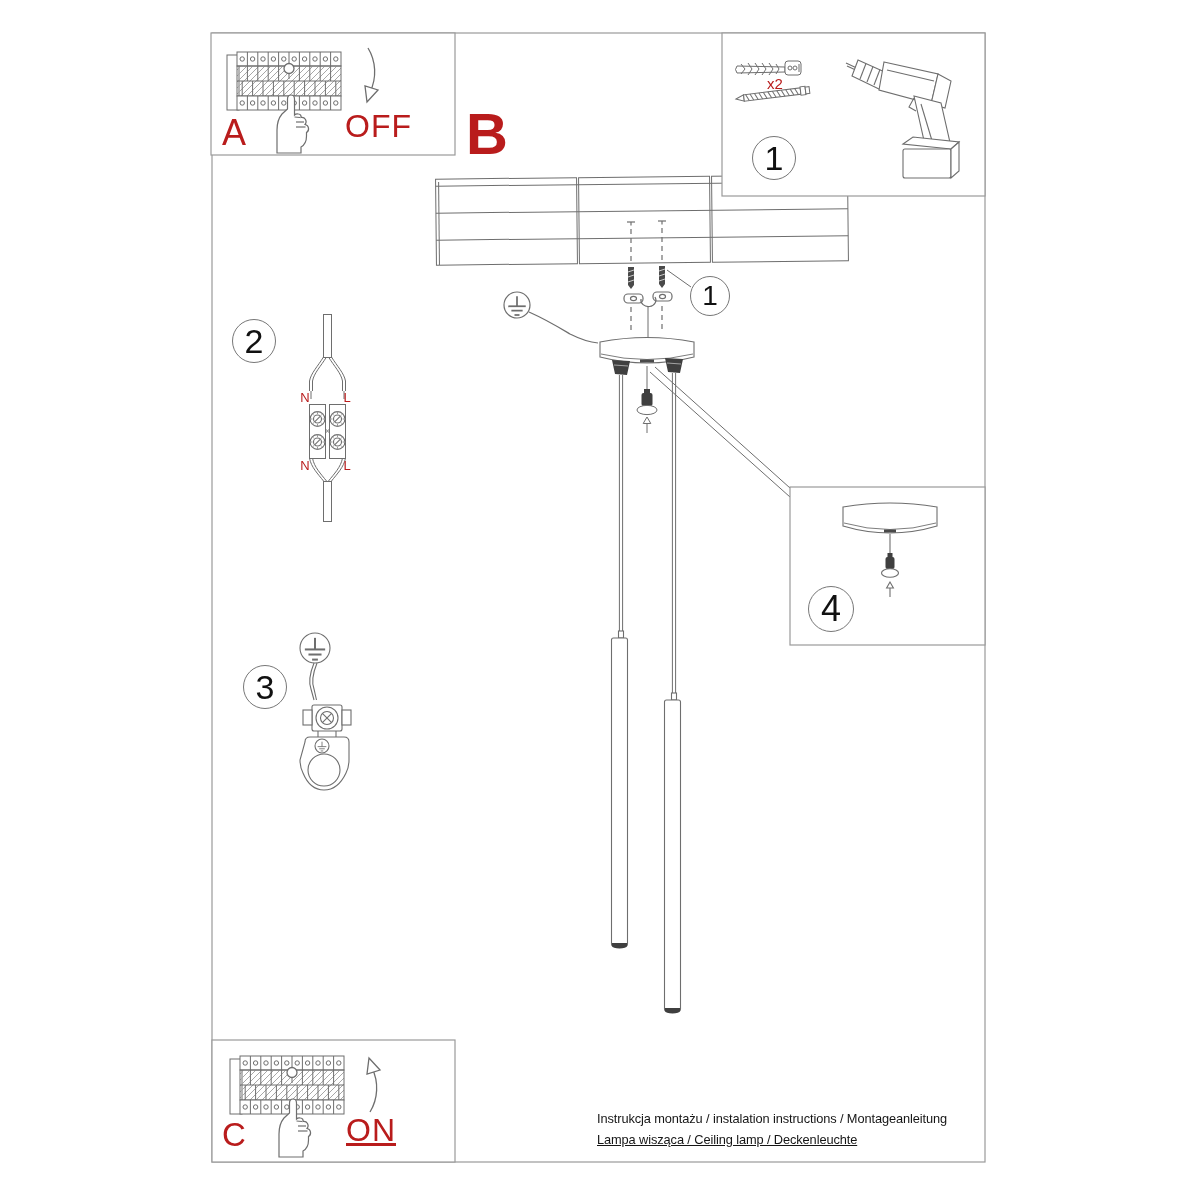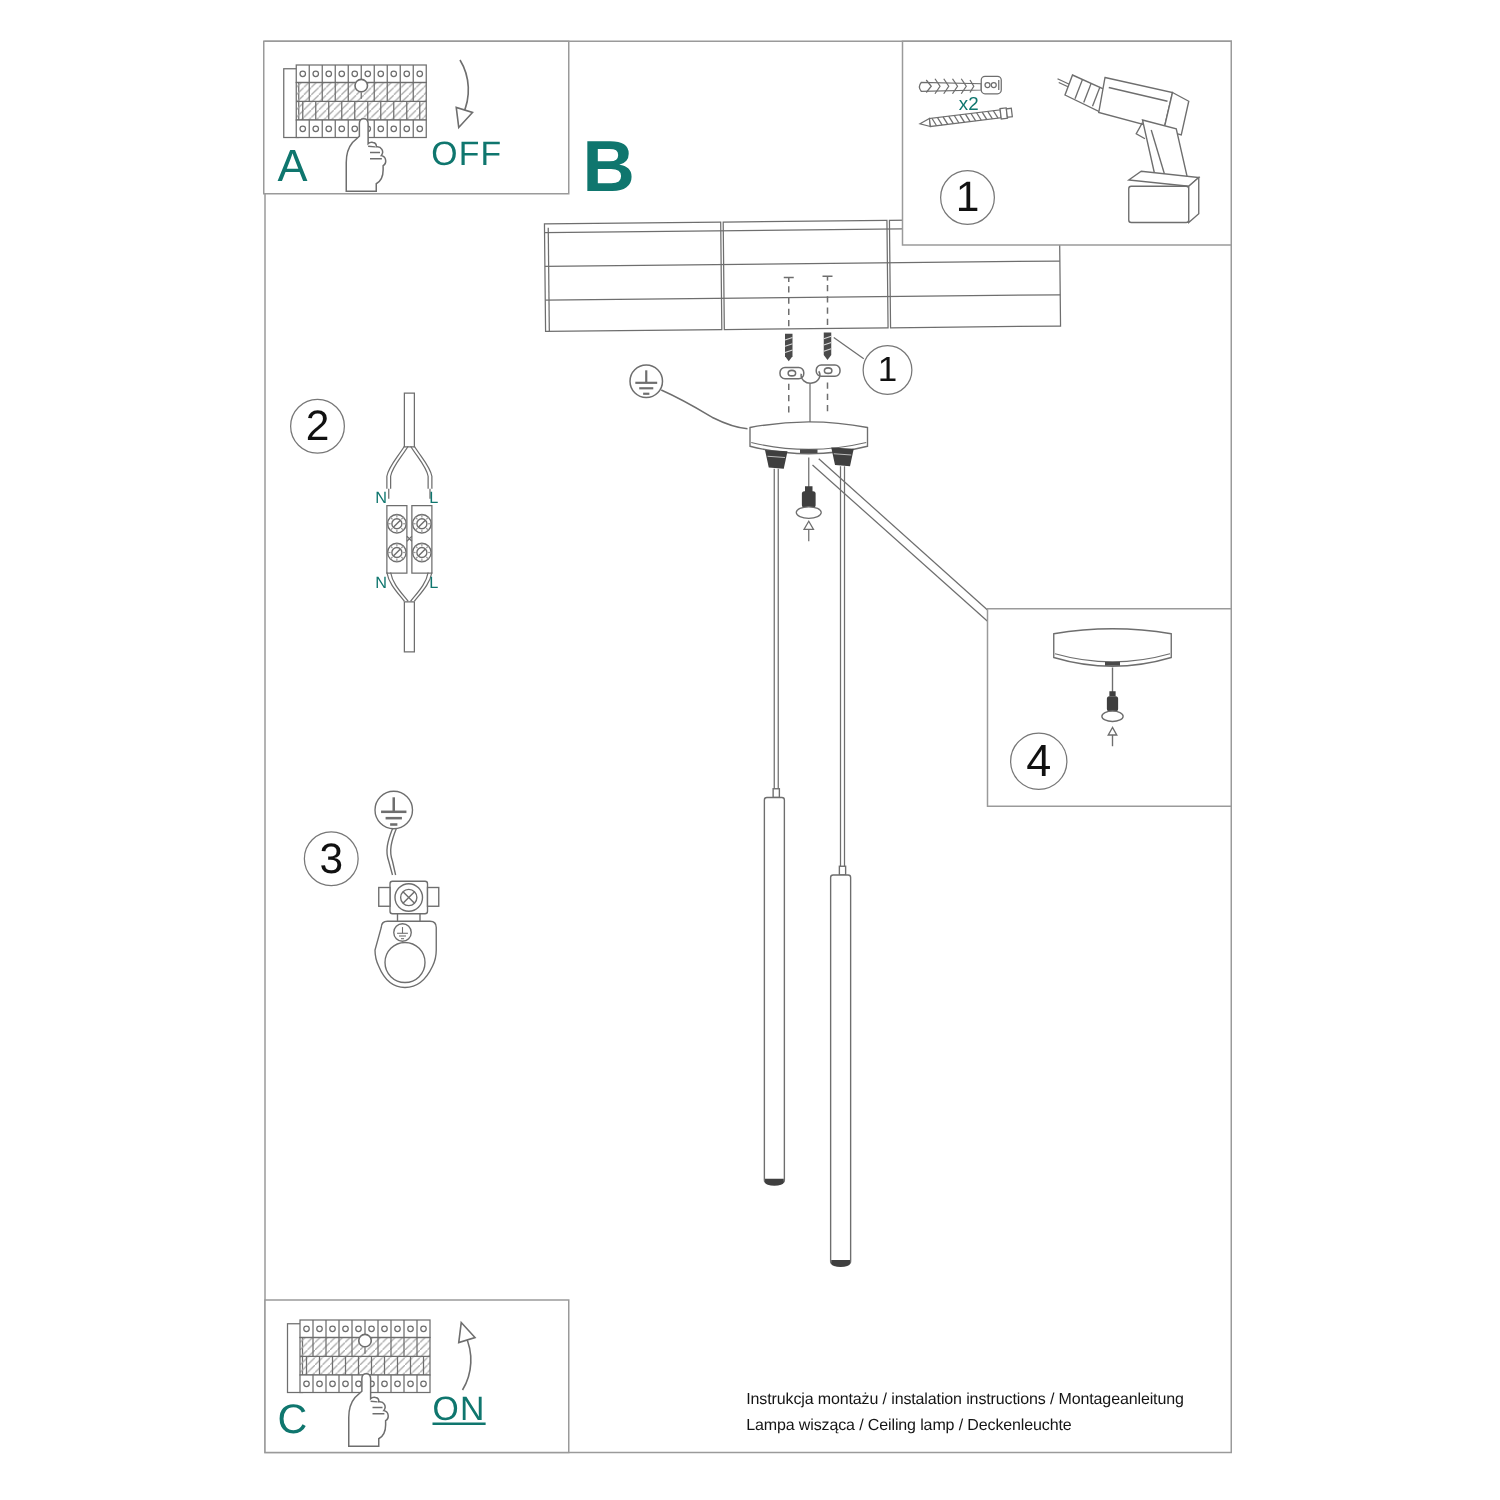--- a/index.html
+++ b/index.html
@@ -1,22 +1,22 @@
 <!DOCTYPE html>
 <html><head>
 <meta charset="utf-8">
 <style>
   html,body{margin:0;padding:0;background:#fff;}
   .stage{position:relative;width:1200px;height:1200px;background:#ffffff;
          font-family:"Liberation Sans", sans-serif;color:#111;overflow:hidden;}
   .stage svg{position:absolute;left:0;top:0;}
-  .txt{position:absolute;white-space:nowrap;color:#0f766e;}
+  .txt{position:absolute;white-space:nowrap;color:#b91c1c;}
   .letter{font-size:36px;font-weight:400;}
   .big-b{font-size:58px;font-weight:700;}
-  .switch-word{font-size:27px;font-weight:400;letter-spacing:1px;}
+  .switch-word{font-size:32px;font-weight:400;letter-spacing:1px;}
   .qty{font-size:15px;}
   .nl{font-size:13px;width:12px;text-align:center;}
   .circle-num{position:absolute;border:1.4px solid #777;border-radius:50%;
               display:flex;align-items:center;justify-content:center;background:#fff;}
   .footer-line{position:absolute;font-size:12.8px;letter-spacing:-0.1px;color:#151515;text-align:center;}
 </style>
 </head>
 <body>
 
 <div class="stage">
@@ -377,15 +377,15 @@
 
 <div class="txt nl" style="left:299px;top:390px;">N</div>
 <div class="txt nl" style="left:341px;top:390px;">L</div>
 <div class="txt nl" style="left:299px;top:458px;">N</div>
 <div class="txt nl" style="left:341px;top:458px;">L</div>
 
 <div class="txt letter" style="left:222px;top:1116px;font-size:33px;">C</div>
 <div class="txt switch-word" style="left:346px;top:1112px;text-decoration:underline;">ON</div>
 
 <div class="footer-line" style="left:597px;top:1111px;">Instrukcja montażu / instalation instructions / Montageanleitung</div>
-<div class="footer-line" style="left:597px;top:1132px;">Lampa wisząca / Ceiling lamp / Deckenleuchte</div>
+<div class="footer-line" style="left:597px;top:1132px;text-decoration:underline;">Lampa wisząca / Ceiling lamp / Deckenleuchte</div>
 
 </div>
 
 </body></html>

